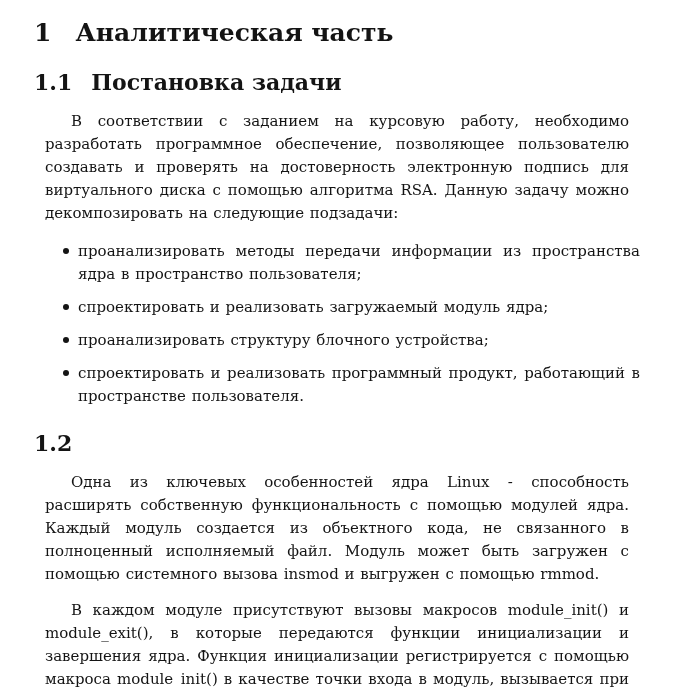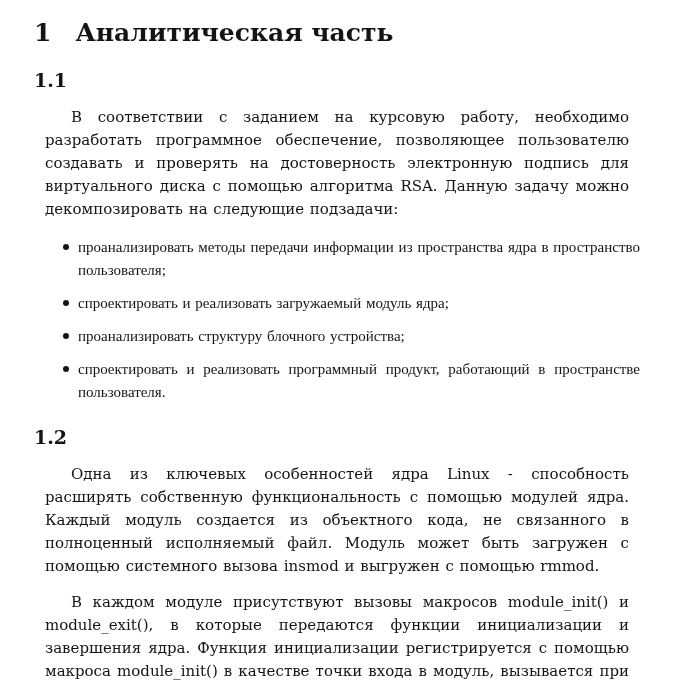--- a/index.html
+++ b/index.html
@@ -25,21 +25,21 @@
     font-weight: bold;
     color: #141414;
     display: flex;
     align-items: baseline;
   }
   .sec-heading.level1 {
     font-size: 25px;
     margin: 6px 0 20px 0;
   }
   .sec-heading.level2 {
-    font-size: 19px;
+    font-size: 22px;
     margin: 22px 0 15px 0;
   }
   .sec-heading .sec-num { flex: 0 0 auto; }
   .sec-heading.level1 .sec-num { margin-right: 24px; }
   .sec-heading.level2 .sec-num { margin-right: 19px; }
 
   p.body-par {
     font-size: 15px;
     line-height: 23px;
     text-align: justify;
@@ -55,21 +55,20 @@
     padding: 0 0 0 29px;
   }
   ul.doc-list li {
     position: relative;
     padding-left: 15px;
     margin-bottom: 10px;
     font-size: 15px;
     line-height: 23px;
     text-align: justify;
     word-spacing: 1px;
-    font-family: Liberation Serif, serif;
   }
   ul.doc-list li:last-child { margin-bottom: 12px; }
   .bullet {
     position: absolute;
     left: 0;
     top: 8px;
     width: 6px;
     height: 6px;
     border-radius: 50%;
     background: #141414;
@@ -80,20 +79,21 @@
 
 <div class="page">
 
   <div class="sec-heading level1">
     <span class="sec-num">1</span>
     <span class="sec-title">Аналитическая часть</span>
   </div>
 
   <div class="sec-heading level2">
     <span class="sec-num">1.1</span>
+    <span class="sec-title">Постановка задачи</span>
   </div>
 
   <p class="body-par">В соответствии с заданием на курсовую работу, необходимо разработать программное обеспечение, позволяющее пользователю создавать и проверять на достоверность электронную подпись для виртуального диска с помощью алгоритма RSA. Данную задачу можно декомпозировать на следующие подзадачи:</p>
 
   <ul class="doc-list">
     <li>
       <span class="bullet"></span>
       <span>проанализировать методы передачи информации из пространства ядра в пространство пользователя;</span>
     </li>
     <li>

